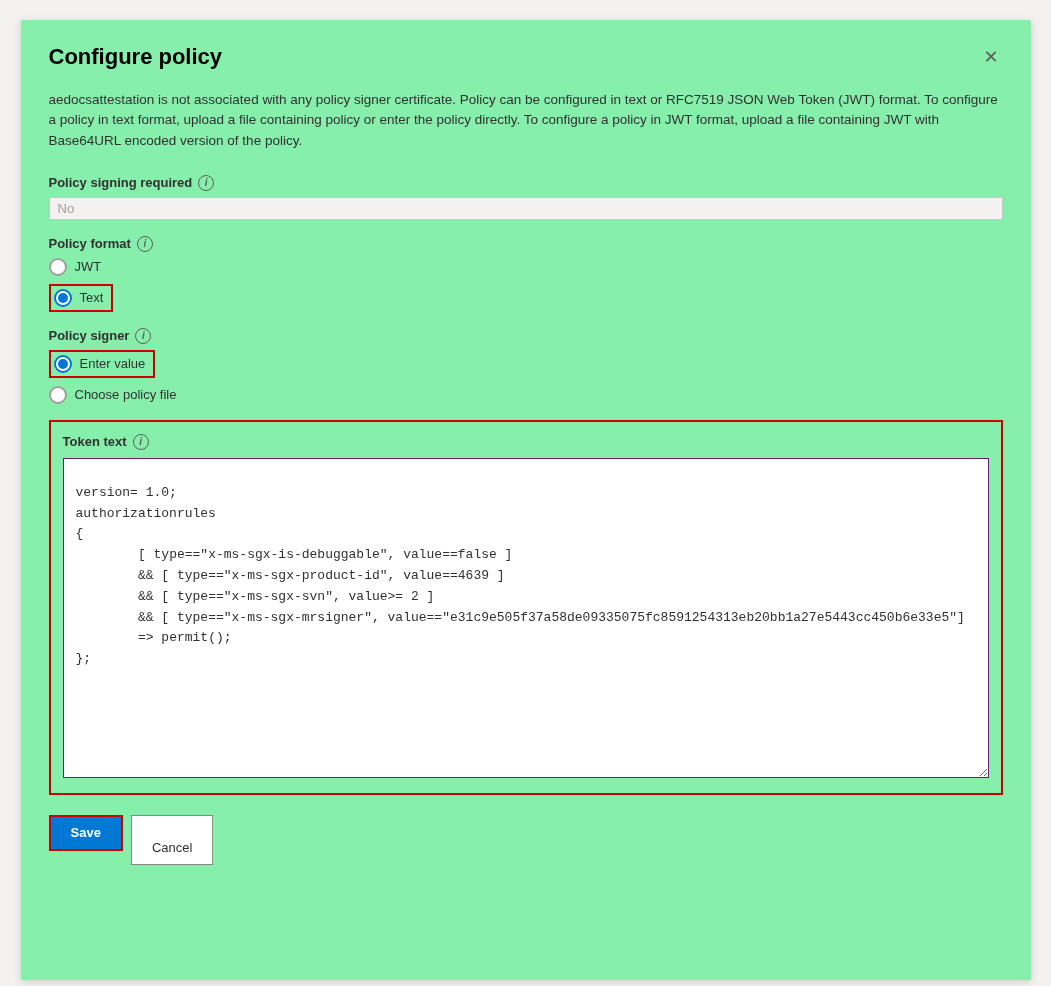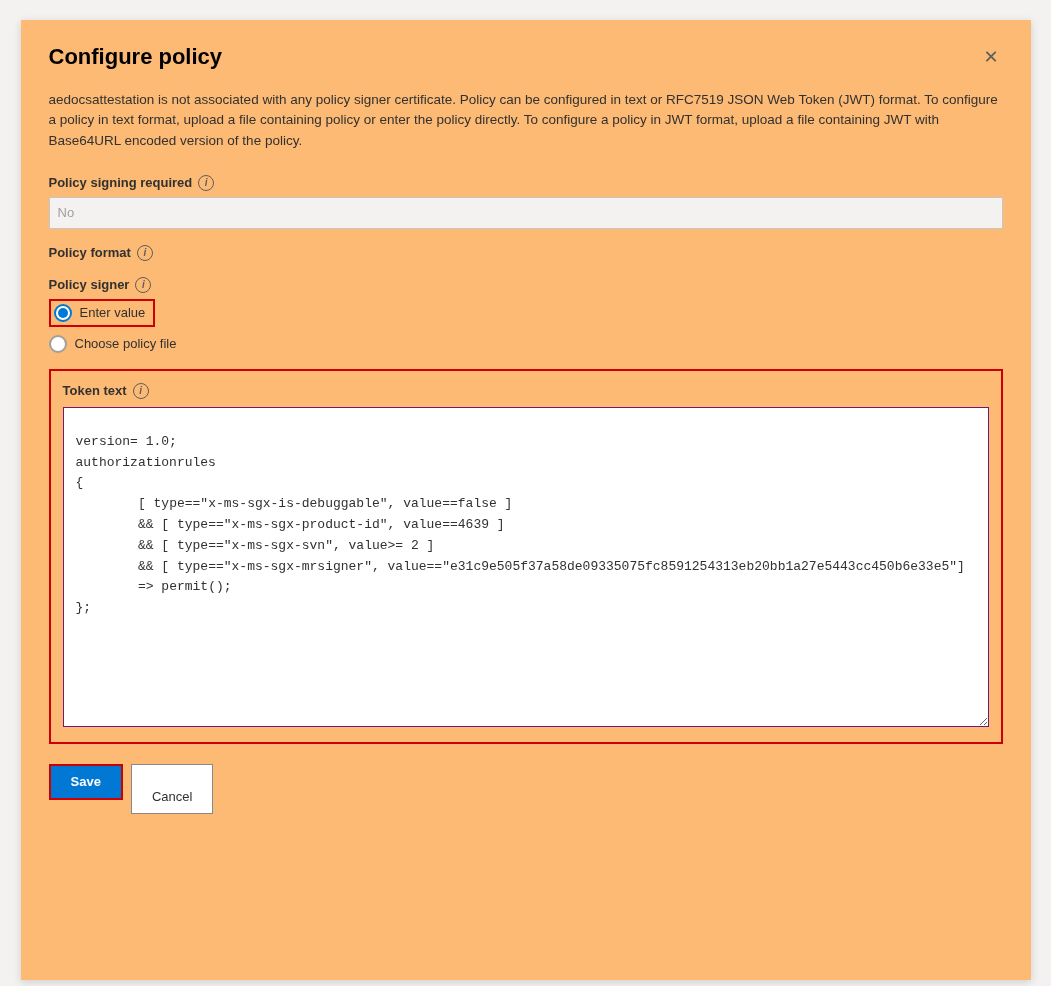--- a/index.html
+++ b/index.html
@@ -14,21 +14,21 @@
       color: #323130;
       background: #f3f2f1;
       display: flex;
       justify-content: center;
       align-items: flex-start;
       min-height: 986px;
       padding: 20px;
     }
 
     .dialog {
-      background: #fdba74;
+      background: #86efac;
       width: 1010px;
       min-height: 960px;
       padding: 24px 28px 28px 28px;
       position: relative;
       box-shadow: 0 2px 8px rgba(0,0,0,0.15);
     }
 
     .dialog-header {
       display: flex;
       justify-content: space-between;
@@ -83,21 +83,21 @@
       border: 1px solid #605e5c;
       font-size: 10px;
       color: #605e5c;
       cursor: pointer;
       font-style: italic;
       font-weight: bold;
     }
 
     .select-input {
       width: 100%;
-      height: 32px;
+      height: 23px;
       border: 1px solid #c8c6c4;
       background: #f3f2f1;
       padding: 0 8px;
       font-size: 13px;
       color: #a19f9d;
       appearance: none;
     }
 
     .radio-group {
       display: flex;
@@ -226,20 +226,32 @@
     </div>
     <select class="select-input">
       <option>No</option>
     </select>
   </div>
 
   <div class="field-group">
     <div class="field-label">
       <span>Policy format</span>
       <span class="info-icon">i</span>
+    </div>
+    <div class="radio-group">
+      <label class="radio-item unchecked">
+        <input type="radio" name="policy_format" style="">
+        <span class="radio-label">JWT</span>
+      </label>
+      <div style="border: 2px solid #cc0000; padding: 3px 8px 3px 3px; display: inline-flex; align-items: center; gap: 0; width: fit-content;">
+        <label class="radio-item" style="border:none; padding:0;">
+          <input type="radio" name="policy_format" checked="" style="">
+          <span class="radio-label">Text</span>
+        </label>
+      </div>
     </div>
   </div>
 
   <div class="field-group">
     <div class="field-label">
       <span>Policy signer</span>
       <span class="info-icon">i</span>
     </div>
     <div class="radio-group">
       <div style="border: 2px solid #cc0000; padding: 3px 8px 3px 3px; display: inline-flex; align-items: center; width: fit-content;">

